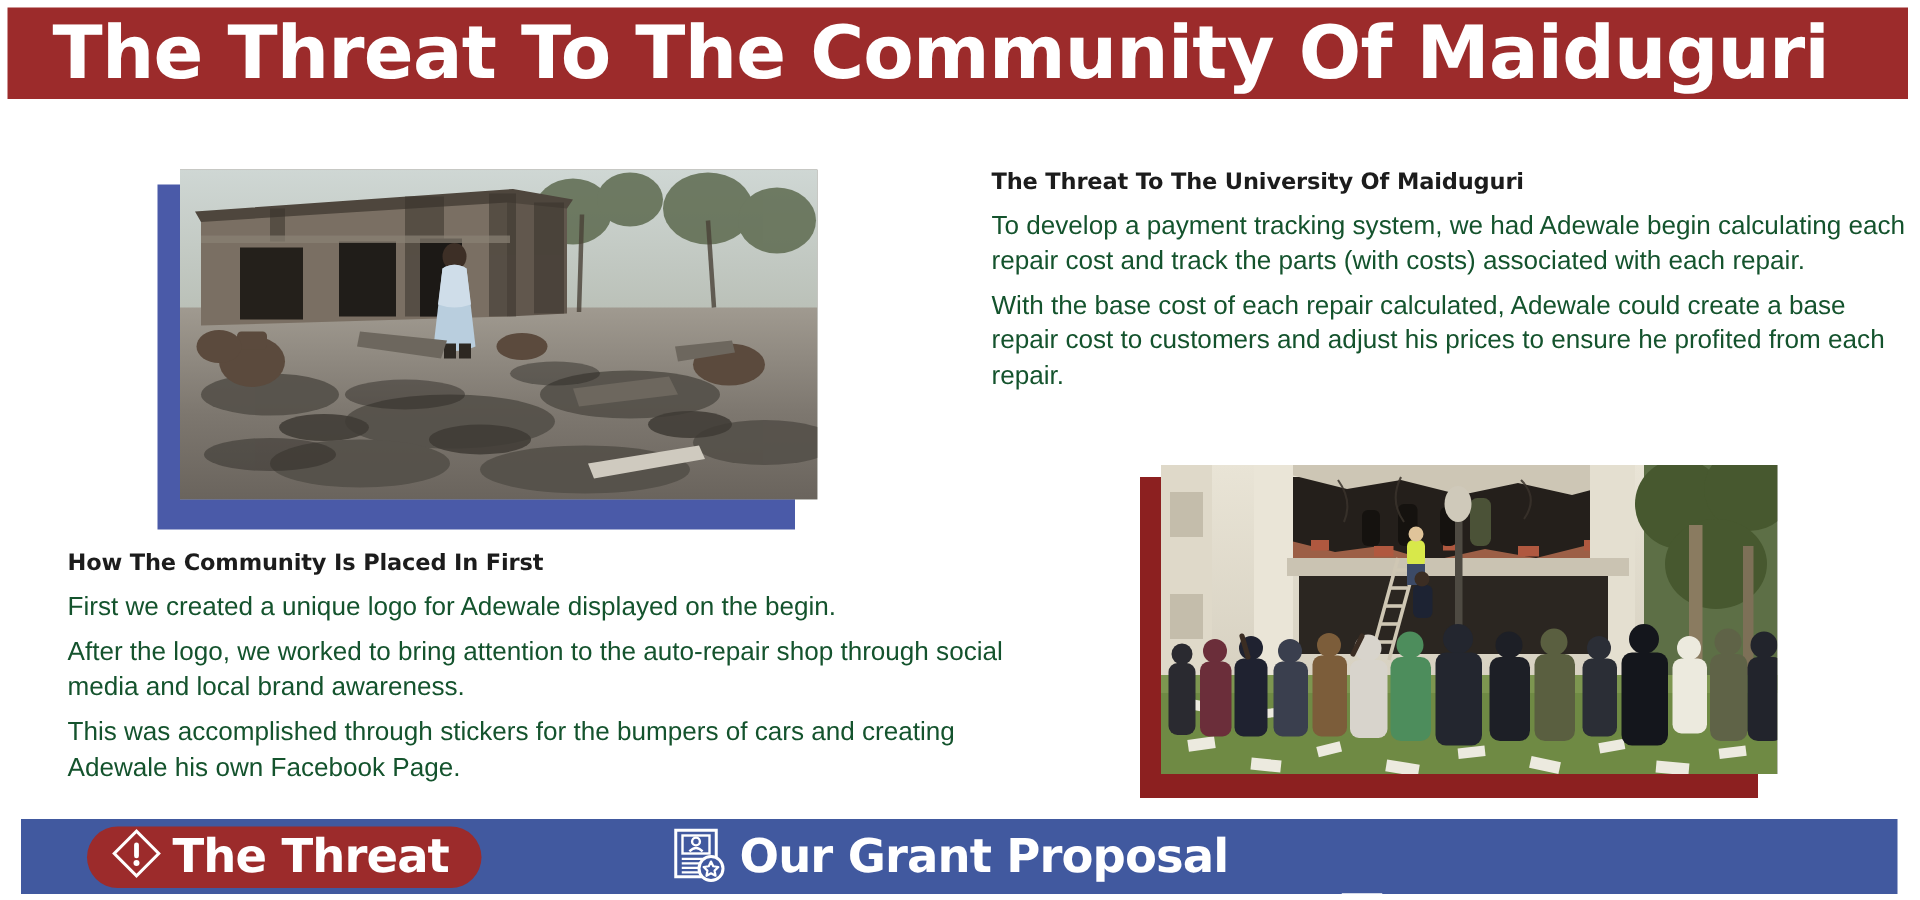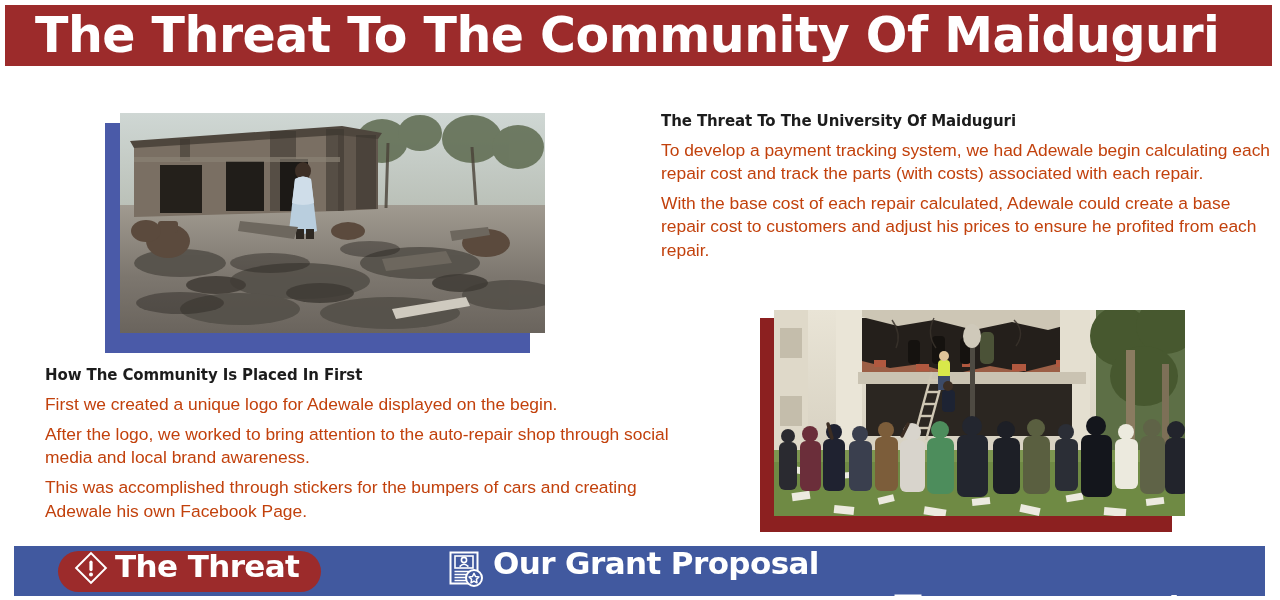--- a/index.html
+++ b/index.html
@@ -84,21 +84,21 @@
     font-weight: 700;
     font-size: 15px;
     color: #1c1c1c;
     margin: 0 0 9px 0;
     letter-spacing: -0.1px;
   }
   .body-par {
     font-family: "Liberation Sans", sans-serif;
     font-size: 17.4px;
     line-height: 1.33;
-    color: #c2410c;
+    color: #14532d;
     margin: 0 0 7px 0;
   }
   .body-par:last-child { margin-bottom: 0; }
 
   #right-text { left: 661px; top: 112px; width: 616px; }
   #left-text  { left: 45px;  top: 366px; width: 625px; }
 
   
   .nav-bar {
     position: absolute;
@@ -106,20 +106,21 @@
     top: 546px;
     width: 1251px;
     height: 50px;
     background: #41599f;
     display: flex;
     align-items: center;
     overflow: hidden;
   }
   .nav-item {
     display: flex;
+    align-items: center;
     height: 100%;
     box-sizing: border-box;
   }
   .nav-item .nav-icon {
     flex: 0 0 auto;
     display: block;
     margin-right: 7px;
   }
   .nav-item .nav-label {
     font-family: "DejaVu Sans", sans-serif;

